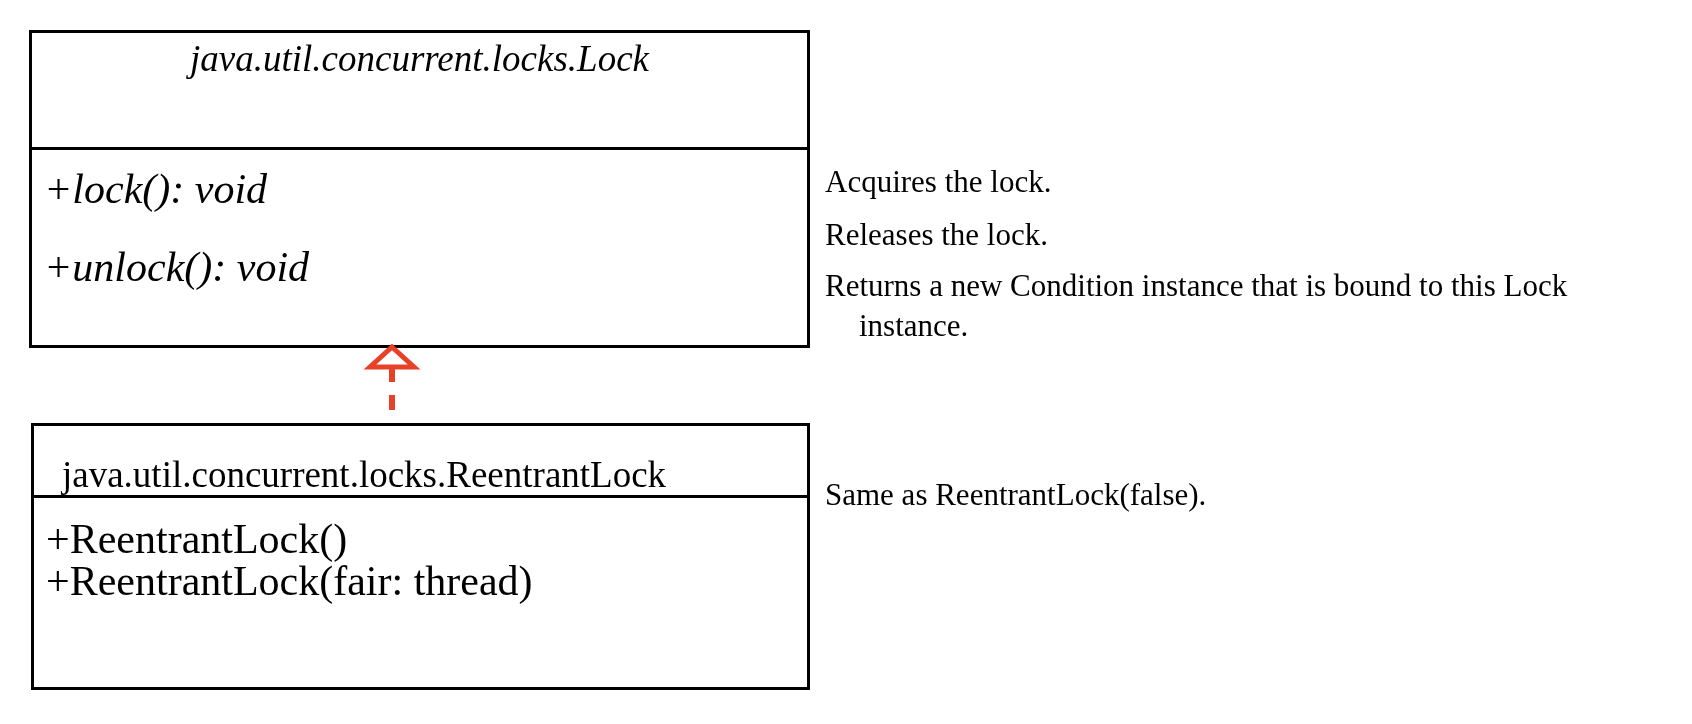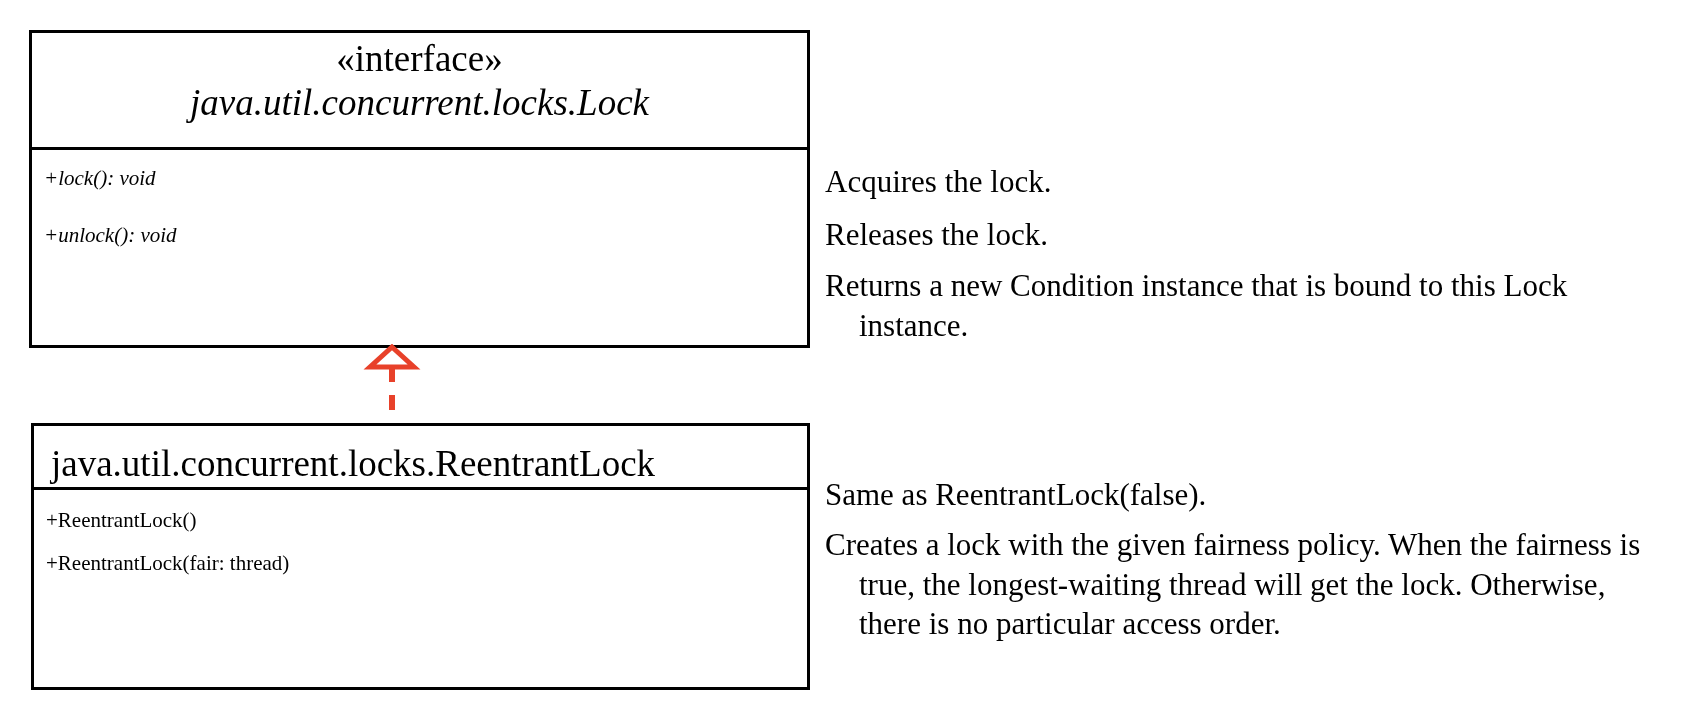--- a/index.html
+++ b/index.html
@@ -61,21 +61,21 @@
   .class-name-plain {
     font-size: 37px;
     line-height: 1.2;
     font-style: normal;
     white-space: nowrap;
     text-align: left;
     padding-left: 10px;
   }
 
   .member {
-    font-size: 21px;
+    font-size: 42px;
     line-height: 1.0;
     white-space: nowrap;
   }
   .member.italic { font-style: italic; }
 
   
   .desc {
     position: absolute;
     font-size: 31px;
     line-height: 1.28;
@@ -91,52 +91,50 @@
   }
 </style>
 </head>
 <body>
 
 <div class="canvas">
 
   <div class="uml-class" style="left:29px; top:30px; width:781px; height:318px;">
 
     <div class="uml-header" style="height:117px;">
-      <div class="stereotype">«interface»</div>
       <div class="class-name-italic">java.util.concurrent.locks.Lock</div>
     </div>
 
     <div class="uml-compartment" style="padding-top:18px;">
       <div class="member italic" style="margin-bottom:22px;">+lock(): void</div>
       <div class="member italic" style="margin-bottom:22px;margin-top:36px;">+unlock(): void</div>
     </div>
   </div>
 
   <svg class="realization" style="left:350px; top:344px; width:84px; height:82px;" viewBox="0 0 84 82" xmlns="http://www.w3.org/2000/svg">
 
     <polygon points="42,3 64,23 20,23" fill="#ffffff" stroke="#e8412a" stroke-width="5" stroke-linejoin="miter"></polygon>
 
     <line x1="42" y1="23" x2="42" y2="80" stroke="#e8412a" stroke-width="6" stroke-dasharray="15 13"></line>
   </svg>
 
   <div class="uml-class" style="left:31px; top:423px; width:779px; height:267px;">
 
-    <div class="uml-header" style="height:64px; text-align:left; padding:7px;">
+    <div class="uml-header" style="height:72px; text-align:left; padding:18px;">
       <div class="class-name-plain" style="line-height:62px;">java.util.concurrent.locks.ReentrantLock</div>
     </div>
 
     <div class="uml-compartment" style="padding-top:20px;">
-      <div class="member" style="margin-bottom:22px;">+ReentrantLock()</div>
+      <div class="member" style="">+ReentrantLock()</div>
       <div class="member">+ReentrantLock(fair: thread)</div>
     </div>
   </div>
 
   <div class="desc" style="left:825px; top:162px; width:840px;">Acquires the lock.</div>
 
   <div class="desc" style="left:825px; top:215px; width:840px;">Releases the lock.</div>
 
   <div class="desc" style="left:825px; top:266px; width:812px;">Returns a new Condition instance that is bound to this Lock instance.</div>
 
   <div class="desc" style="left:825px; top:475px; width:840px;">Same as ReentrantLock(false).</div>
 
-  <div class="desc" style="left:825px; top:525px; width:815px;">Creates a lock with the given fairness policy. When the fairness is true, the longest-waiting thread will get the lock. Otherwise, there is no particular access order.</div>
 
 </div>
 
 </body></html>

